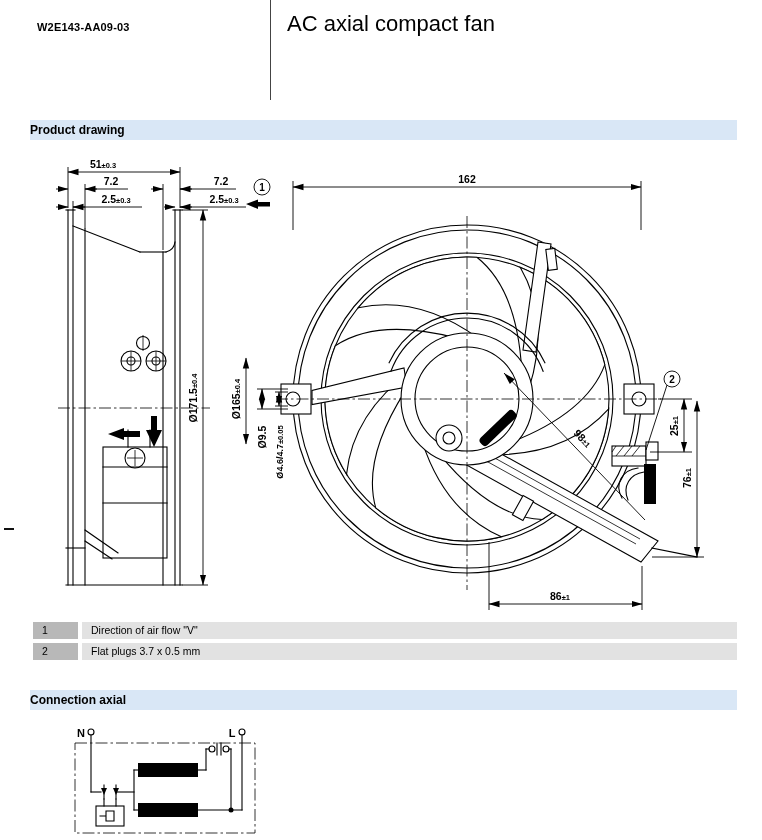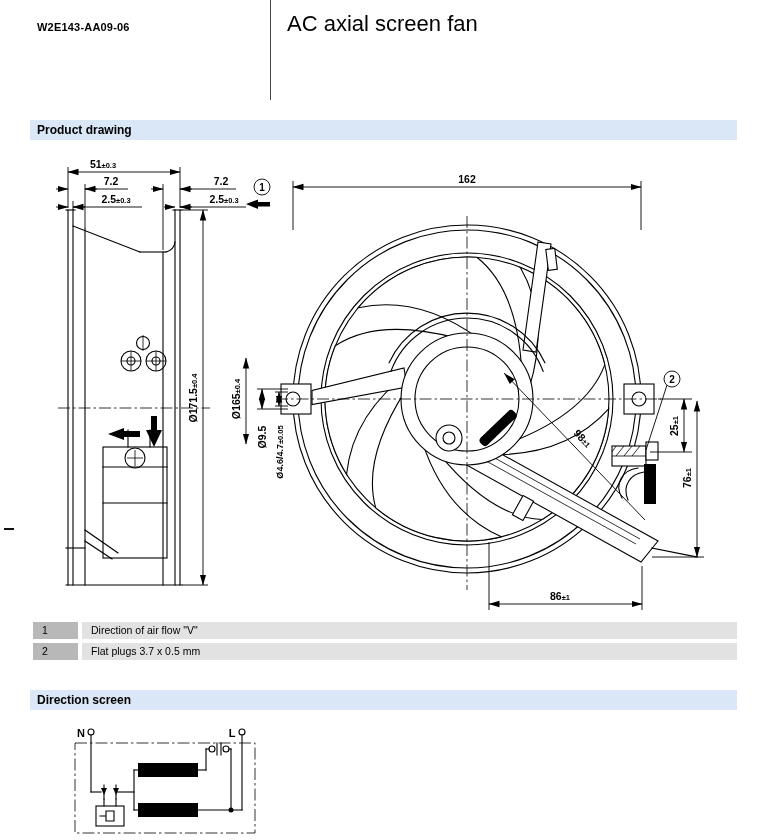--- a/index.html
+++ b/index.html
@@ -6,21 +6,21 @@
   body{
     width:762px;height:840px;background:#fff;position:relative;overflow:hidden;
     font-family:"Liberation Sans",sans-serif;color:#000;
   }
   .abs{position:absolute;}
   .partno{left:37px;top:21px;font-size:11px;font-weight:bold;letter-spacing:.2px;}
   .hdr-divider{left:270px;top:0;width:1px;height:100px;background:#444;}
   .title{left:287px;top:11px;font-size:22px;font-weight:400;}
   .secbar{
     left:30px;width:707px;height:20px;background:#d9e7f6;
-    font-size:12px;font-weight:bold;line-height:20px;padding-left:7px;
+    font-size:12px;font-weight:bold;line-height:20px;padding-left:0;
     box-sizing:border-box;
   }
   #sec-product{top:120px;}
   #sec-connection{top:690px;}
   .lrow{left:33px;width:704px;height:17px;}
   #lrow-0{top:622px;} #lrow-1{top:643px;}
   .lnum{position:absolute;left:0;top:0;width:45px;height:17px;background:#b8b8b8;
         font-size:10.5px;line-height:17px;padding-left:9px;box-sizing:border-box;}
   .ltxt{position:absolute;left:49px;top:0;width:655px;height:17px;background:#e2e2e2;
         font-size:10.5px;line-height:17px;padding-left:9px;box-sizing:border-box;}
@@ -34,26 +34,26 @@
   .cl{stroke:#000;stroke-width:0.8;fill:none;stroke-dasharray:12 3 2.5 3;}
   .blk{fill:#000;stroke:none;}
   .dim{font-family:"Liberation Sans",sans-serif;font-size:10.5px;font-weight:bold;fill:#000;}
   .tol{font-size:7.5px;}
   .co{font-family:"Liberation Sans",sans-serif;font-size:10px;font-weight:bold;fill:#000;}
   .term{font-family:"Liberation Sans",sans-serif;font-size:11px;font-weight:bold;fill:#000;}
 </style>
 </head>
 <body>
 
-<div class="abs partno">W2E143-AA09-06</div>
+<div class="abs partno">W2E143-AA09-03</div>
 <div class="abs hdr-divider"></div>
-<div class="abs title">AC axial screen fan</div>
+<div class="abs title">AC axial compact fan</div>
 
 <div class="abs secbar" id="sec-product">Product drawing</div>
-<div class="abs secbar" id="sec-connection">Direction screen</div>
+<div class="abs secbar" id="sec-connection">Connection axial</div>
 
 <div class="abs lrow" id="lrow-0">
   <div class="lnum">1</div>
   <div class="ltxt">Direction of air flow "V"</div>
 </div>
 <div class="abs lrow" id="lrow-1">
   <div class="lnum">2</div>
   <div class="ltxt">Flat plugs 3.7 x 0.5 mm</div>
 </div>
 

